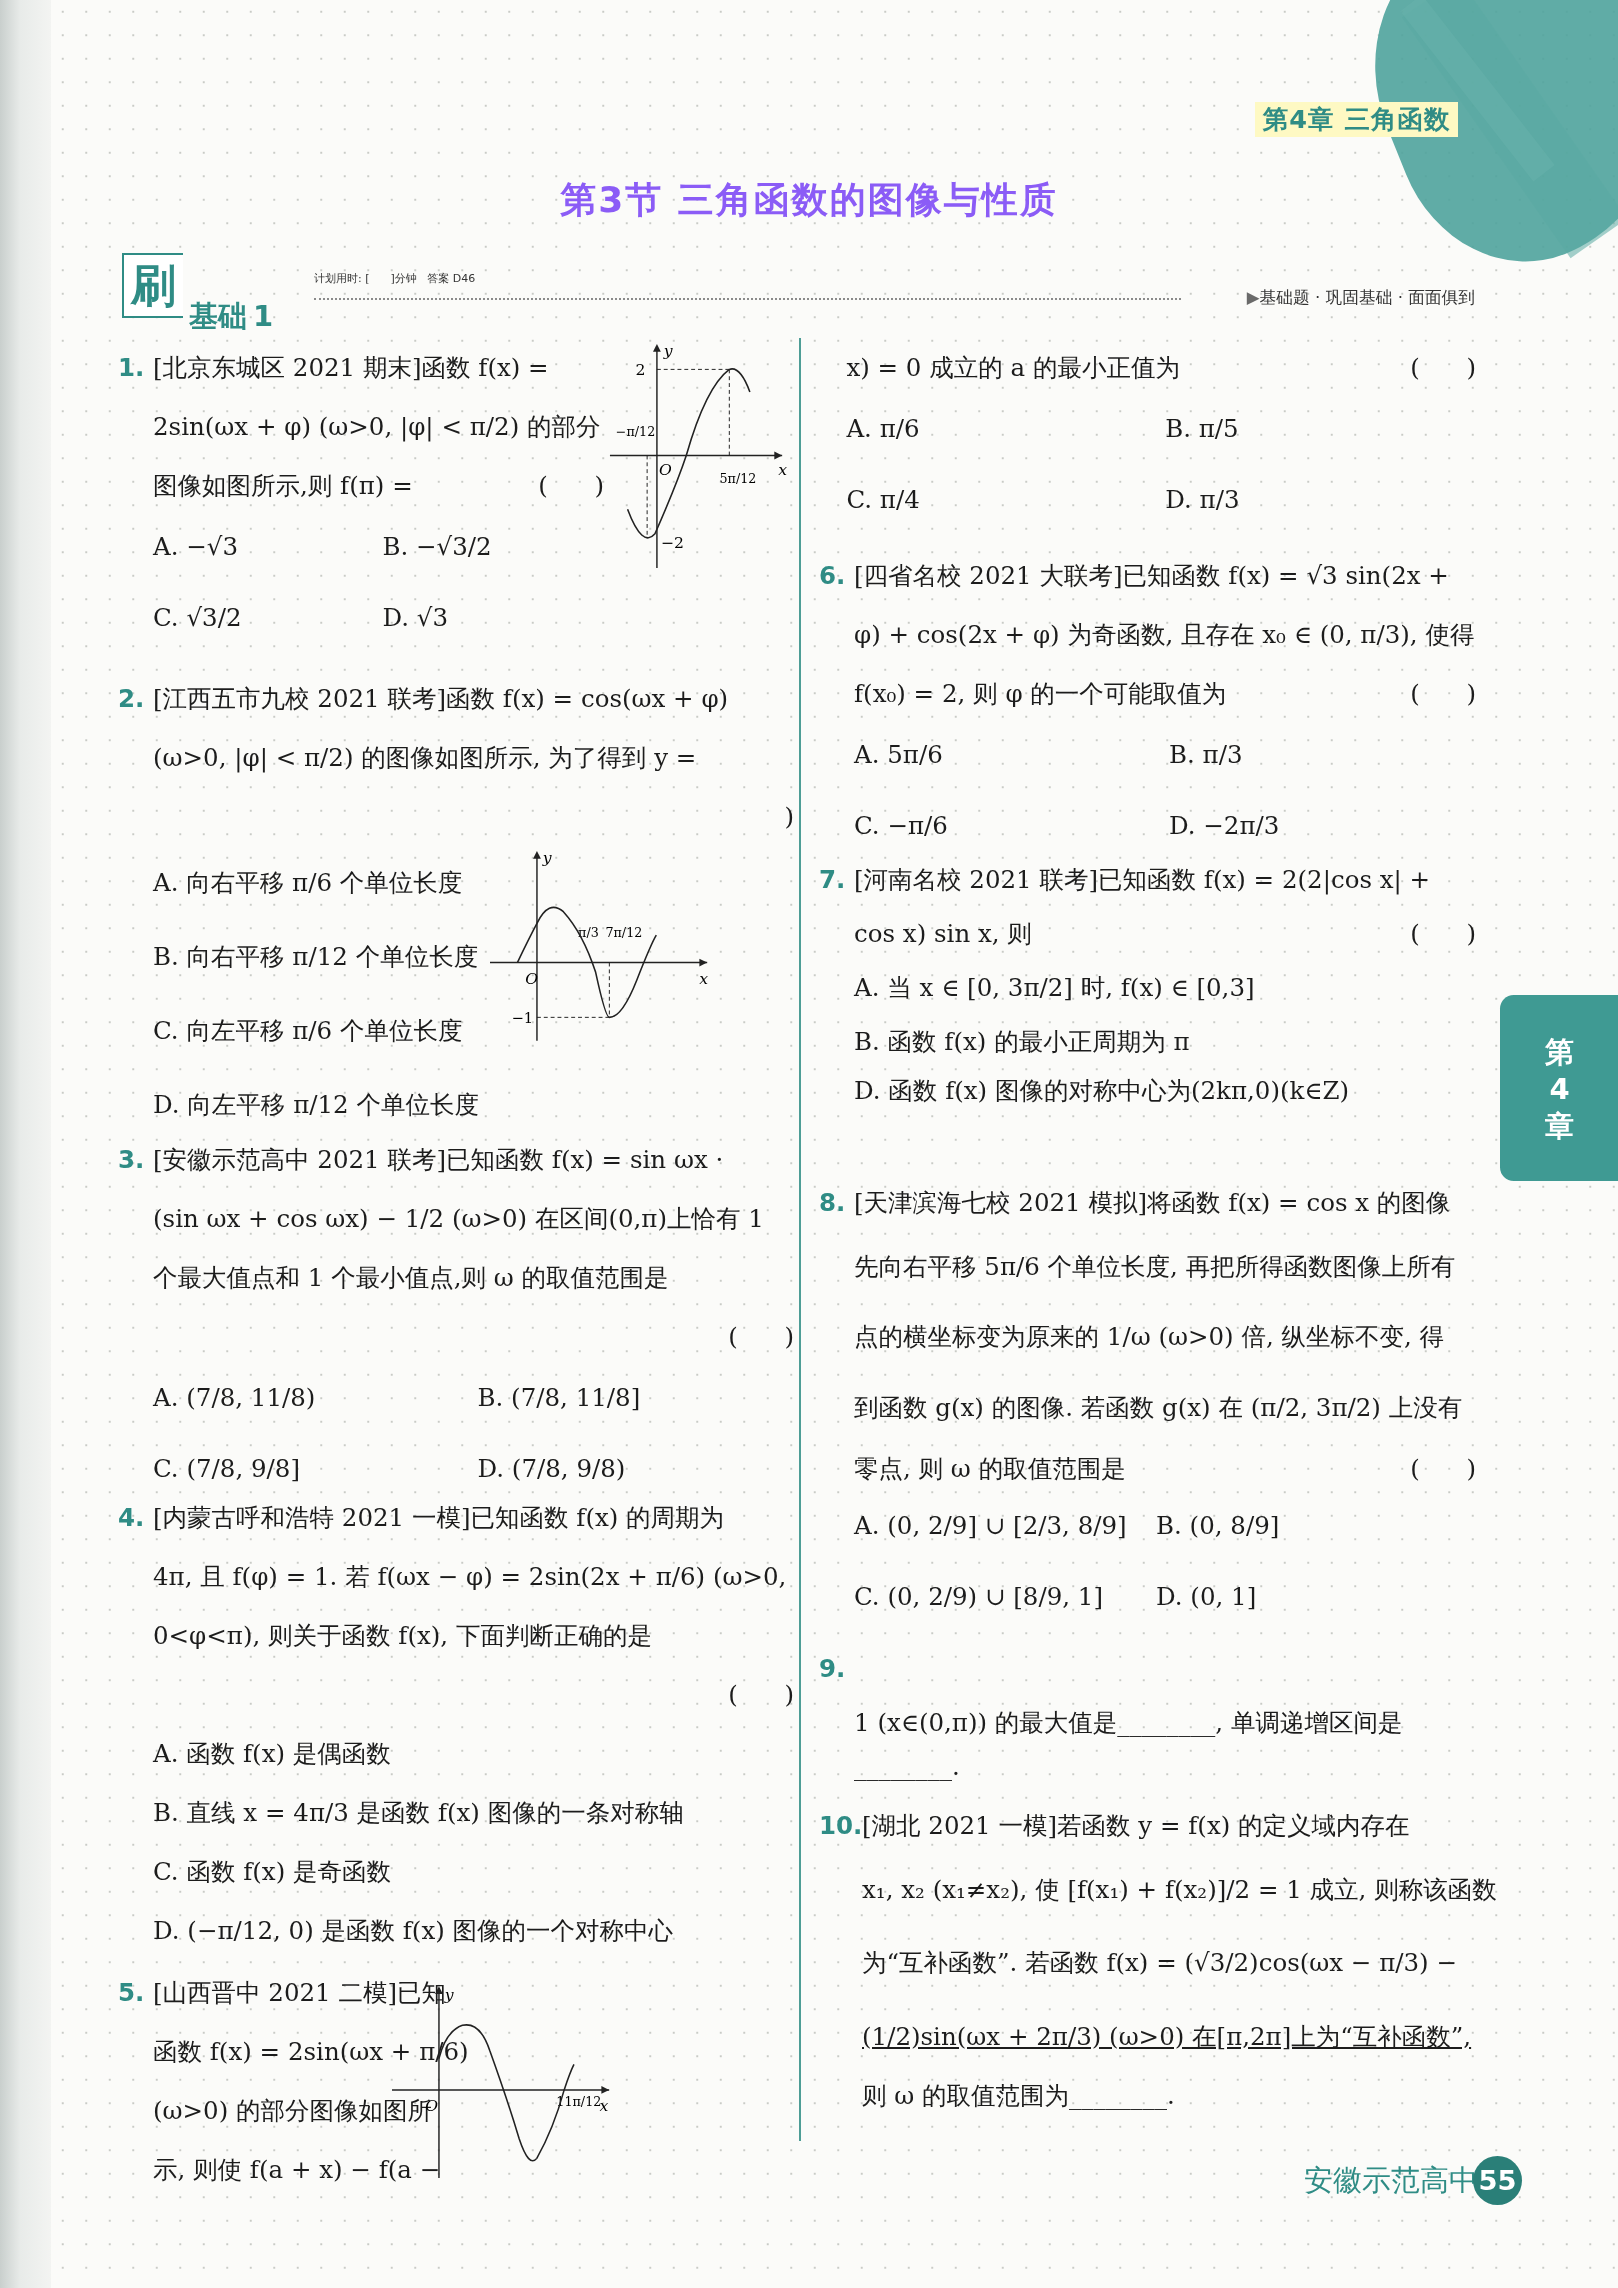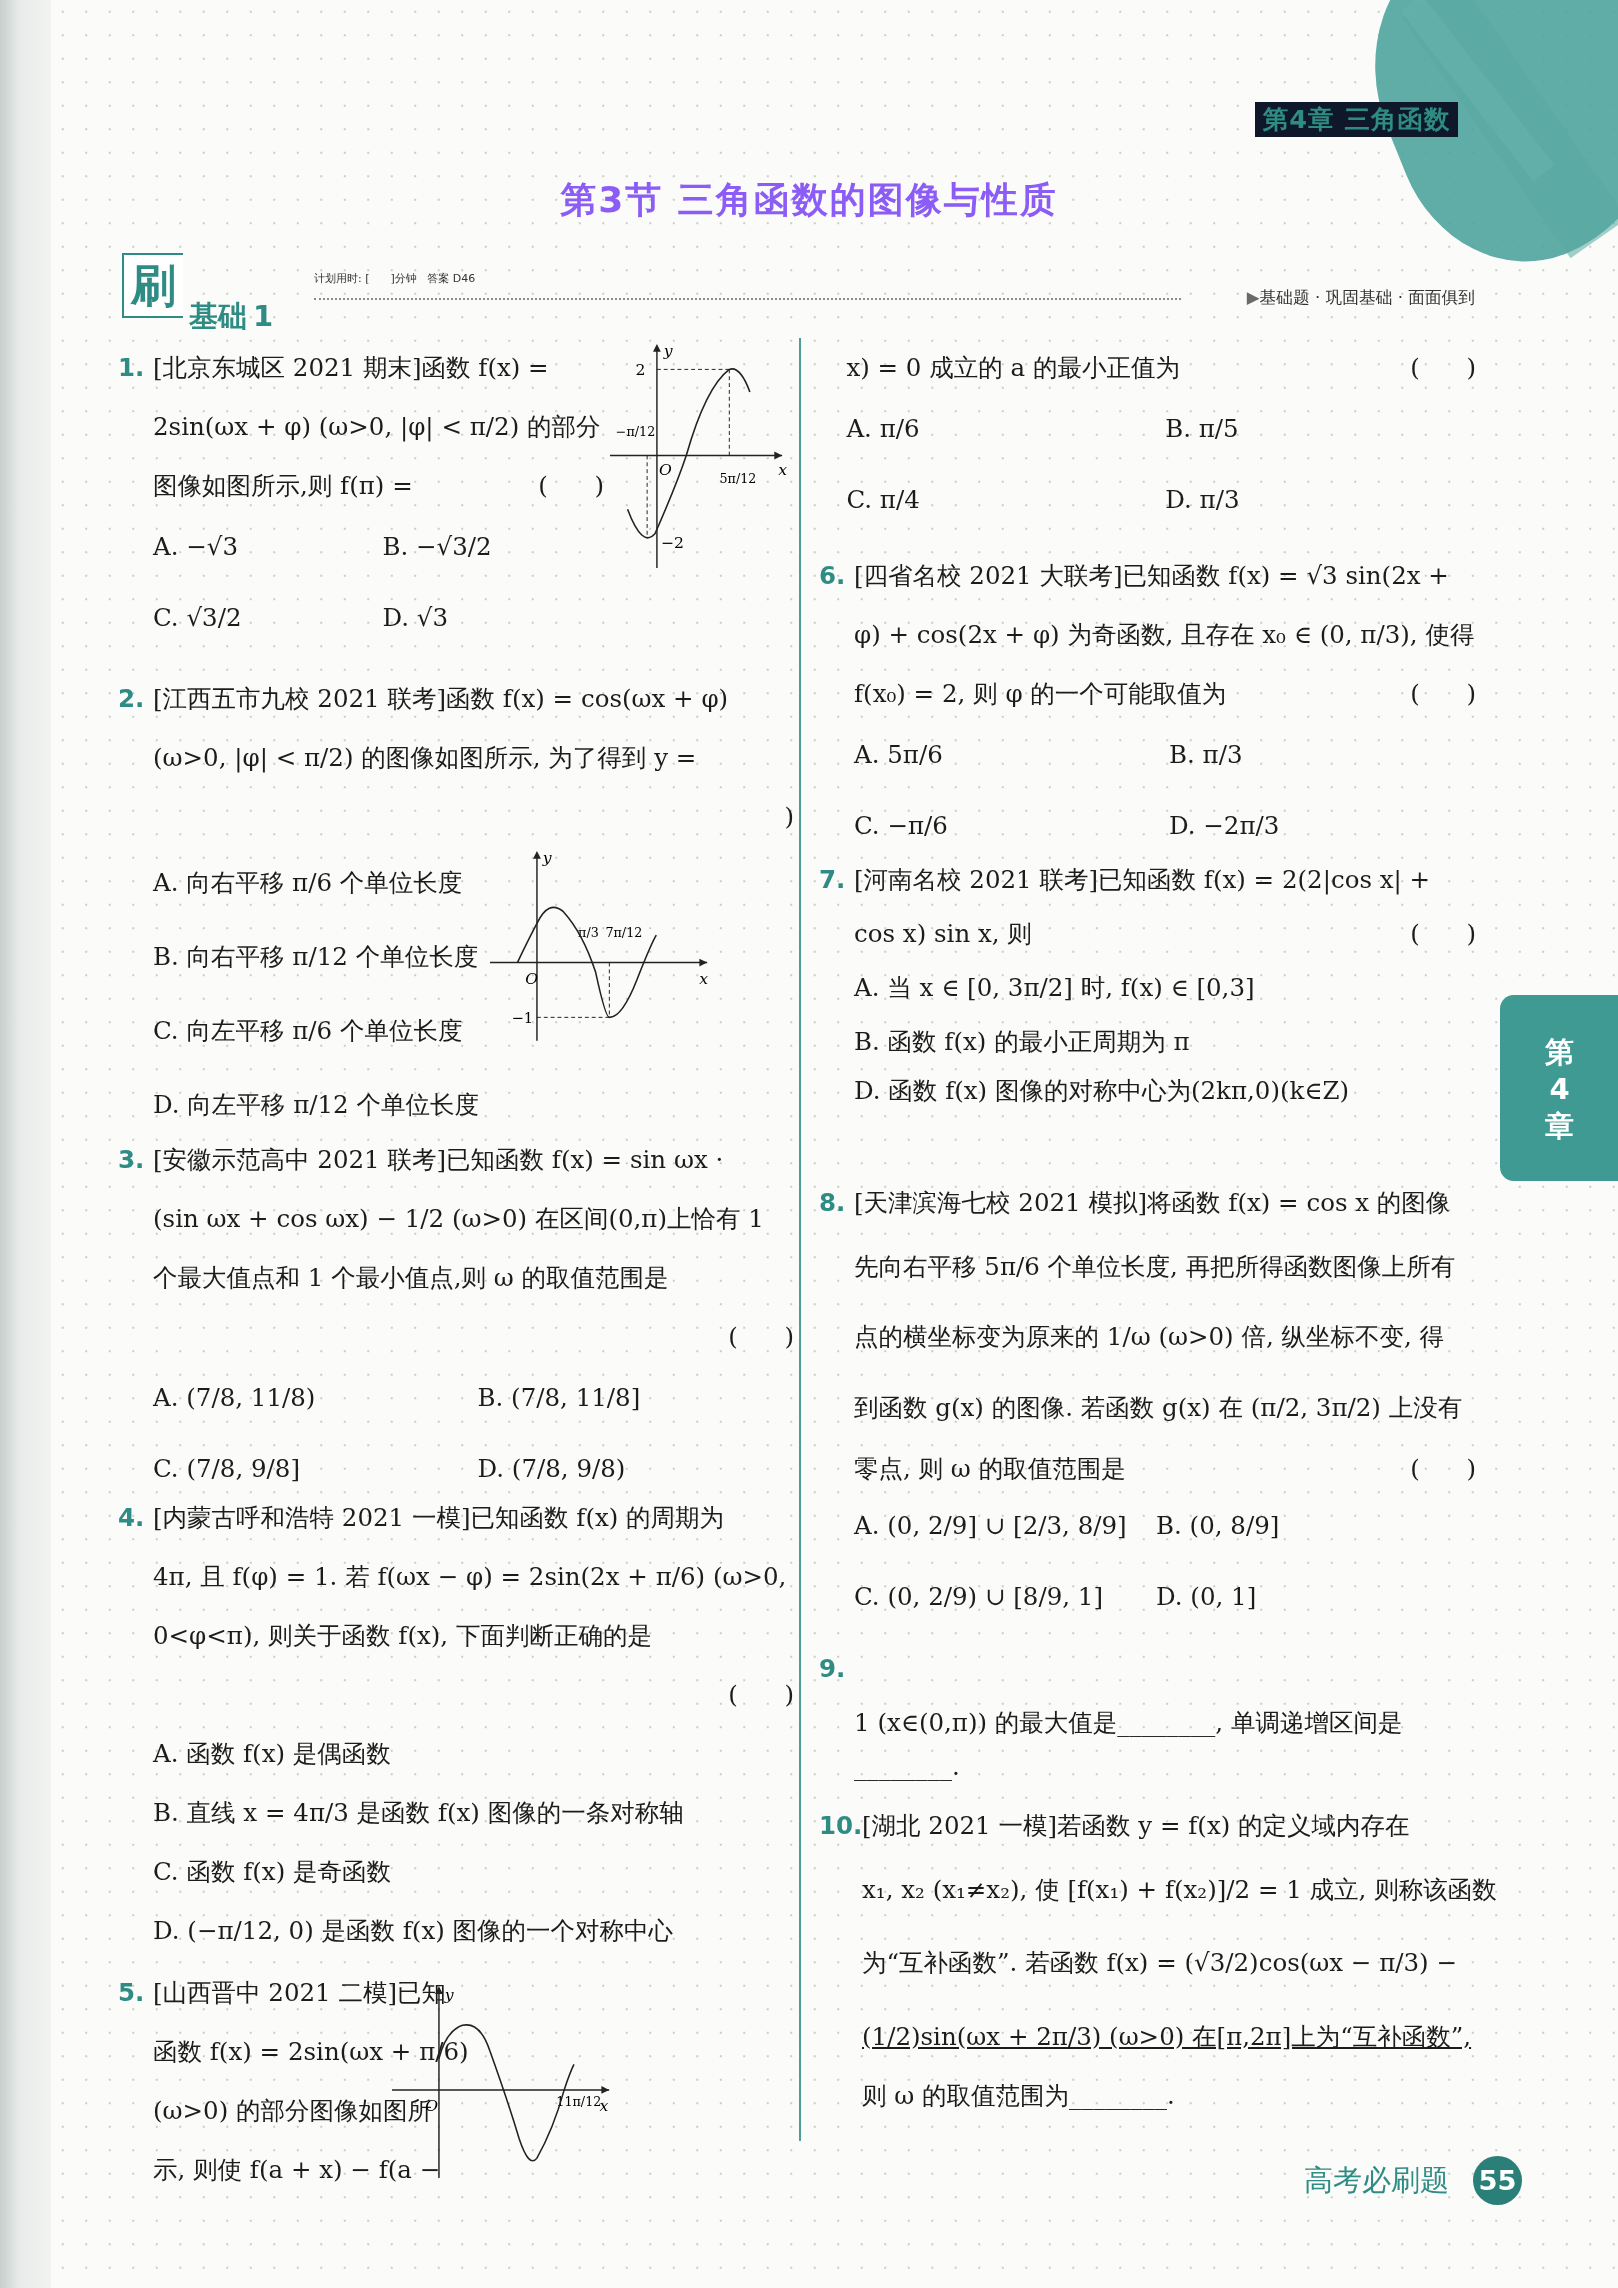--- a/index.html
+++ b/index.html
@@ -9,21 +9,21 @@
     background:linear-gradient(90deg,#c9cfcd 0%,#e8ebe9 40%,#f3f4f2 100%);}
   .page{position:absolute;left:51px;top:0;width:1567px;height:2289px;
     background-color:#fbfbf9;
     background-image:radial-gradient(circle,#c9cbc6 1.1px,transparent 1.3px);
     background-size:23.5px 23.5px;}
   .brush{position:absolute;right:0;top:0;width:323px;height:323px;overflow:hidden;}
   .brush .b1{position:absolute;right:-59px;top:-78px;width:294px;height:333px;border-radius:45% 10% 60% 40%;
     background:#4fa39c;transform:rotate(-22deg);opacity:.9;}
   .brush .b2{position:absolute;right:69px;top:-29px;width:69px;height:294px;background:#5aaaa3;transform:rotate(-35deg);opacity:.55;}
   .brush .b3{position:absolute;right:127px;top:-19.6px;width:27.4px;height:216px;background:#6bb4ad;transform:rotate(-38deg);opacity:.45;}
-  .chapter-tag{position:absolute;left:1255px;top:102px;background:#0f172a;padding:0 7.8px;
+  .chapter-tag{position:absolute;left:1255px;top:102px;background:#fef9c3;padding:0 7.8px;
     font-family:"DejaVu Sans","Liberation Sans",sans-serif;font-weight:bold;font-size:25.5px;color:#2f8c85;letter-spacing:1px;}
   .section-title{position:absolute;left:0;width:1618px;top:176px;text-align:center;
     font-family:"DejaVu Sans","Liberation Sans",sans-serif;font-weight:bold;font-size:36px;color:#8b5cf6;letter-spacing:2px;}
   .drill-header{position:absolute;left:122px;top:253px;width:1353px;height:69px;}
   .shua{position:absolute;left:0;top:0;width:59px;height:61px;border:2.9px solid #2f8c85;border-right:none;
     font-family:"DejaVu Sans",sans-serif;font-weight:bold;font-size:45px;color:#2f8c85;line-height:61px;text-align:center;background:#fff;}
   .jichu{position:absolute;left:67px;top:9.8px;font-family:"DejaVu Sans",sans-serif;font-weight:bold;font-size:29px;color:#2f8c85;margin-top:34px;}
   .jichu .num{font-size:29px;margin-left:5.9px;}
   .plan{position:absolute;left:192px;top:17.6px;font-family:"DejaVu Sans",sans-serif;font-size:11px;color:#333;white-space:pre;}
   .dots{position:absolute;left:192px;right:294px;top:45px;border-top:2px dotted #8a8a8a;}
@@ -241,15 +241,15 @@
     <div class="qline" style="padding-left:43px;height:49px;line-height:49px;"><span>则 ω 的取值范围为________.</span></div>
   </div>
 </div>
 
 <div class="side-tab">
   <div>第</div>
   <div>4</div>
   <div>章</div>
 </div>
 
-<div class="footer">高考必刷题</div>
+<div class="footer">安徽示范高中</div>
 <div class="page-num">55</div>
 
 
 </body></html>

